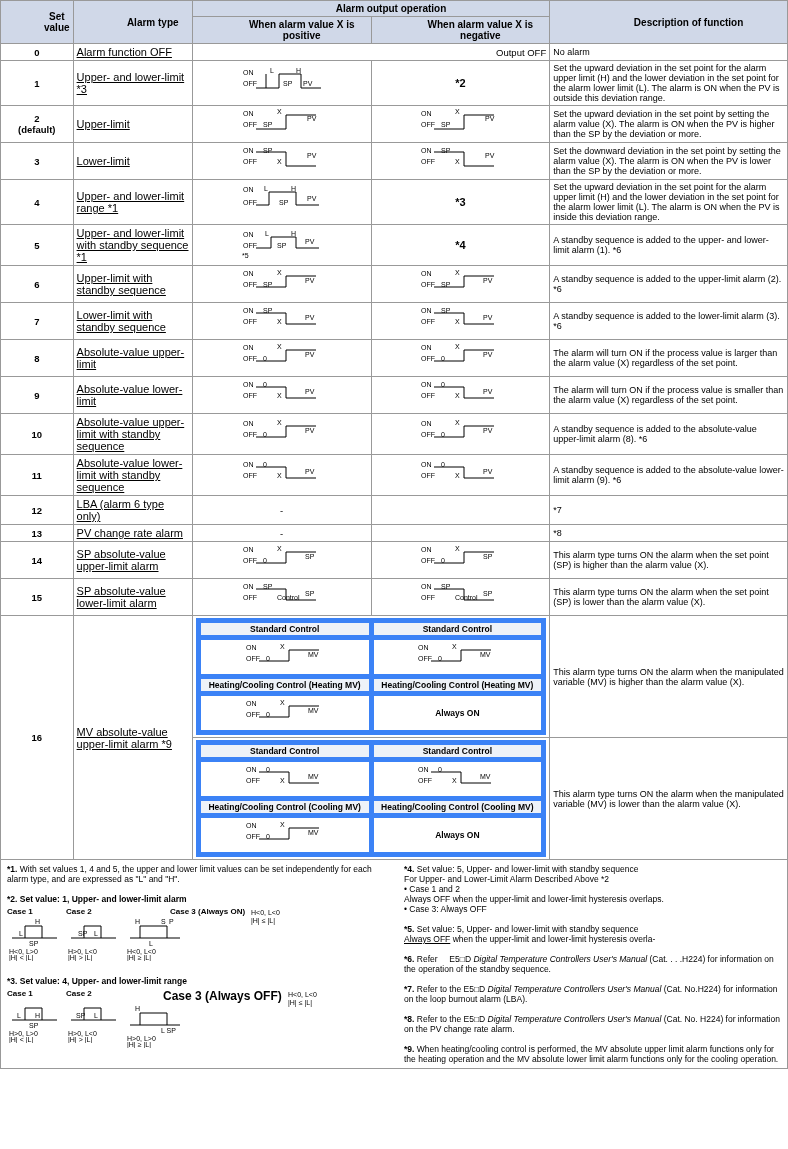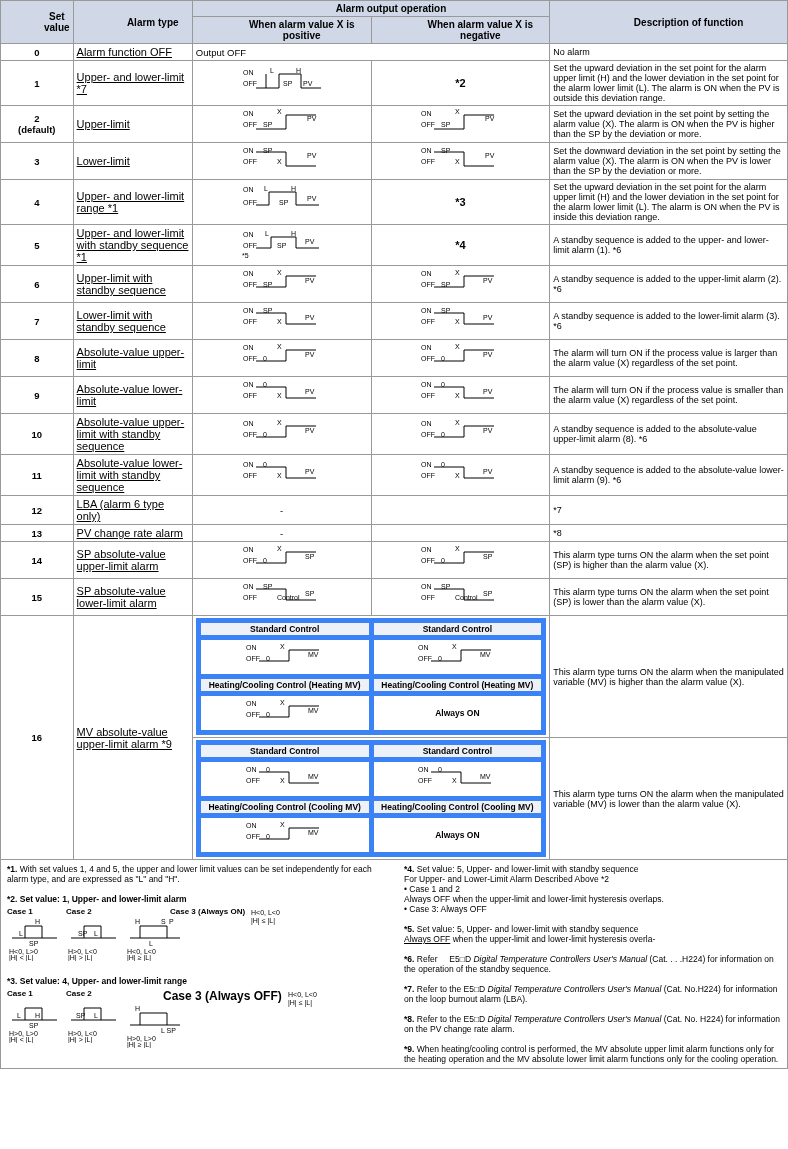--- a/index.html
+++ b/index.html
@@ -11,21 +11,21 @@
     .center { text-align: center; }
     .set-val { text-align: center; font-weight: bold; }
     .alarm-type { font-size: 11px; text-decoration: underline; }
     .desc { font-size: 9px; }
     .diagram-cell { text-align: center; font-size: 8px; padding: 1px; }
     svg text { font-size: 7px; font-family: Arial, sans-serif; }
     .row-16-17-label { font-size: 9px; font-weight: bold; padding: 1px 2px; background: #eef2f8; text-align: center; }
     .inner-table { border-collapse: collapse; width: 100%; }
     .inner-table td { border: 5px solid #3b82f6; font-size: 8.5px; padding: 1px 2px; }
     .always-on { font-weight: bold; font-size: 9px; text-align: center; padding: 4px; }
-    .output-off { text-align: left; font-size: 9.5px; }
+    .output-off { text-align: right; font-size: 9.5px; }
   </style>
 </head>
 <body>
 
 <table>
   <thead>
     <tr>
       <th rowspan="2" style="width:36px;">Set value</th>
       <th rowspan="2" style="width:120px;">Alarm type</th>
       <th colspan="2">Alarm output operation</th>
@@ -40,21 +40,21 @@
 
     <tr>
       <td class="set-val">0</td>
       <td class="alarm-type">Alarm function OFF</td>
       <td colspan="2" class="output-off">Output OFF</td>
       <td class="desc">No alarm</td>
     </tr>
 
     <tr>
       <td class="set-val">1</td>
-      <td class="alarm-type">Upper- and lower-limit *7</td>
+      <td class="alarm-type">Upper- and lower-limit *3</td>
       <td class="diagram-cell">
         <svg width="82" height="32">
             <text x="2" y="9">ON</text>
             <text x="2" y="20">OFF</text>
           <line x1="25" y1="8" x2="25" y2="22" stroke="#000" stroke-width="1"></line>
           <line x1="25" y1="22" x2="38" y2="22" stroke="#000" stroke-width="1"></line>
           <line x1="38" y1="22" x2="38" y2="8" stroke="#000" stroke-width="1"></line>
           <line x1="38" y1="8" x2="60" y2="8" stroke="#000" stroke-width="1"></line>
           <line x1="60" y1="8" x2="60" y2="22" stroke="#000" stroke-width="1"></line>
           <line x1="60" y1="22" x2="80" y2="22" stroke="#000" stroke-width="1"></line>

